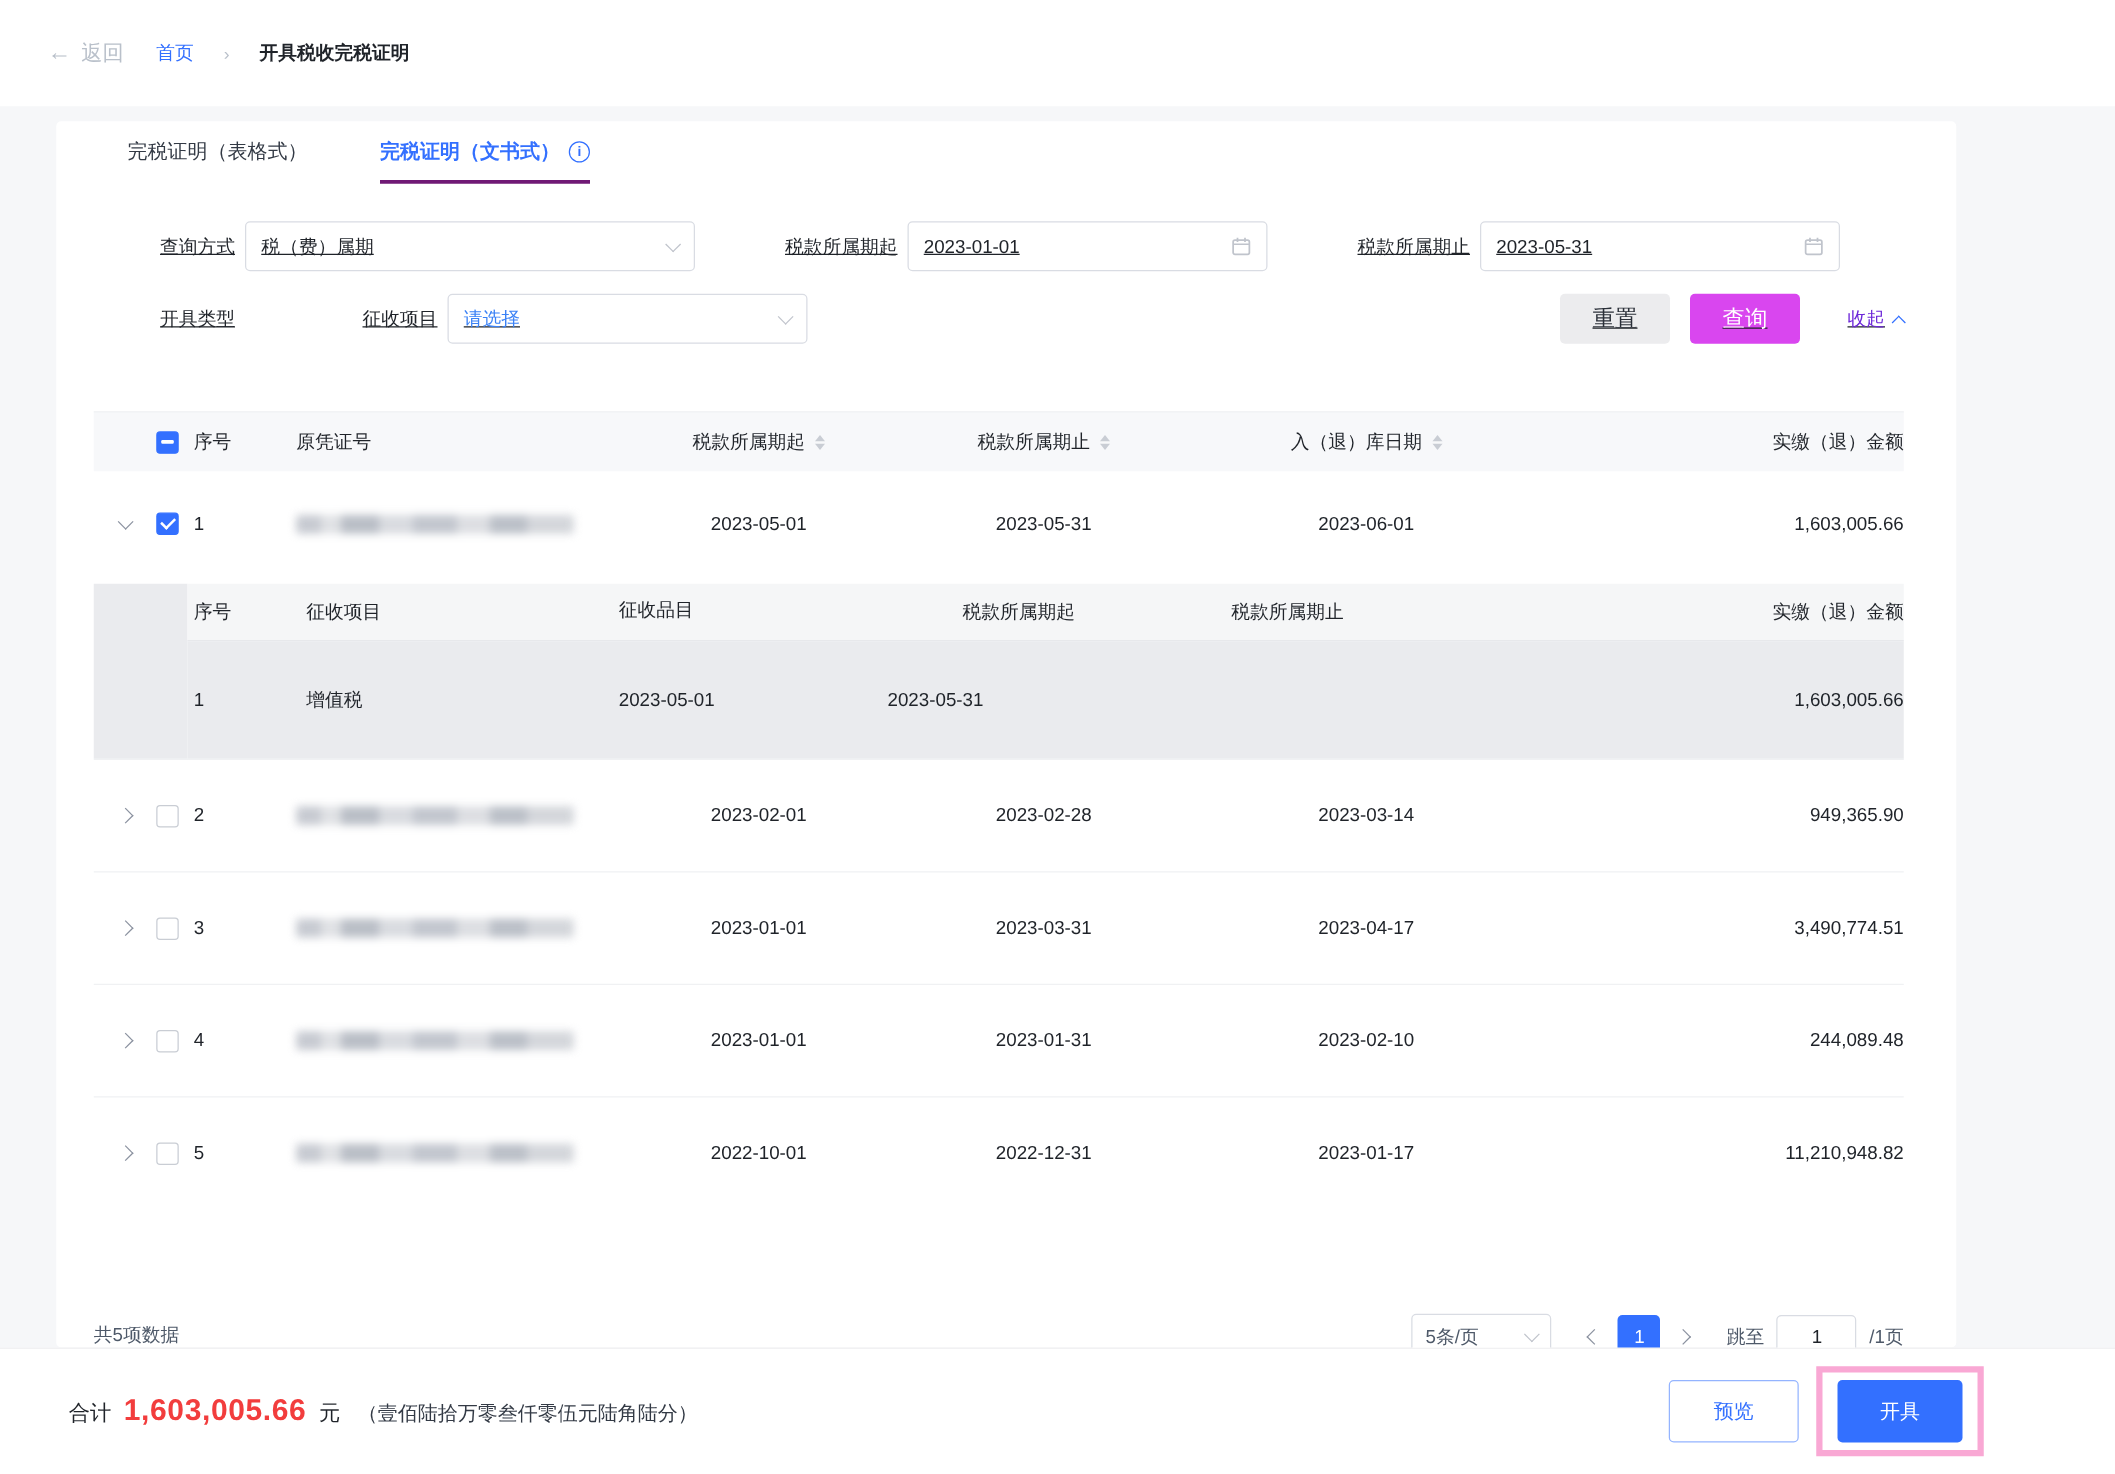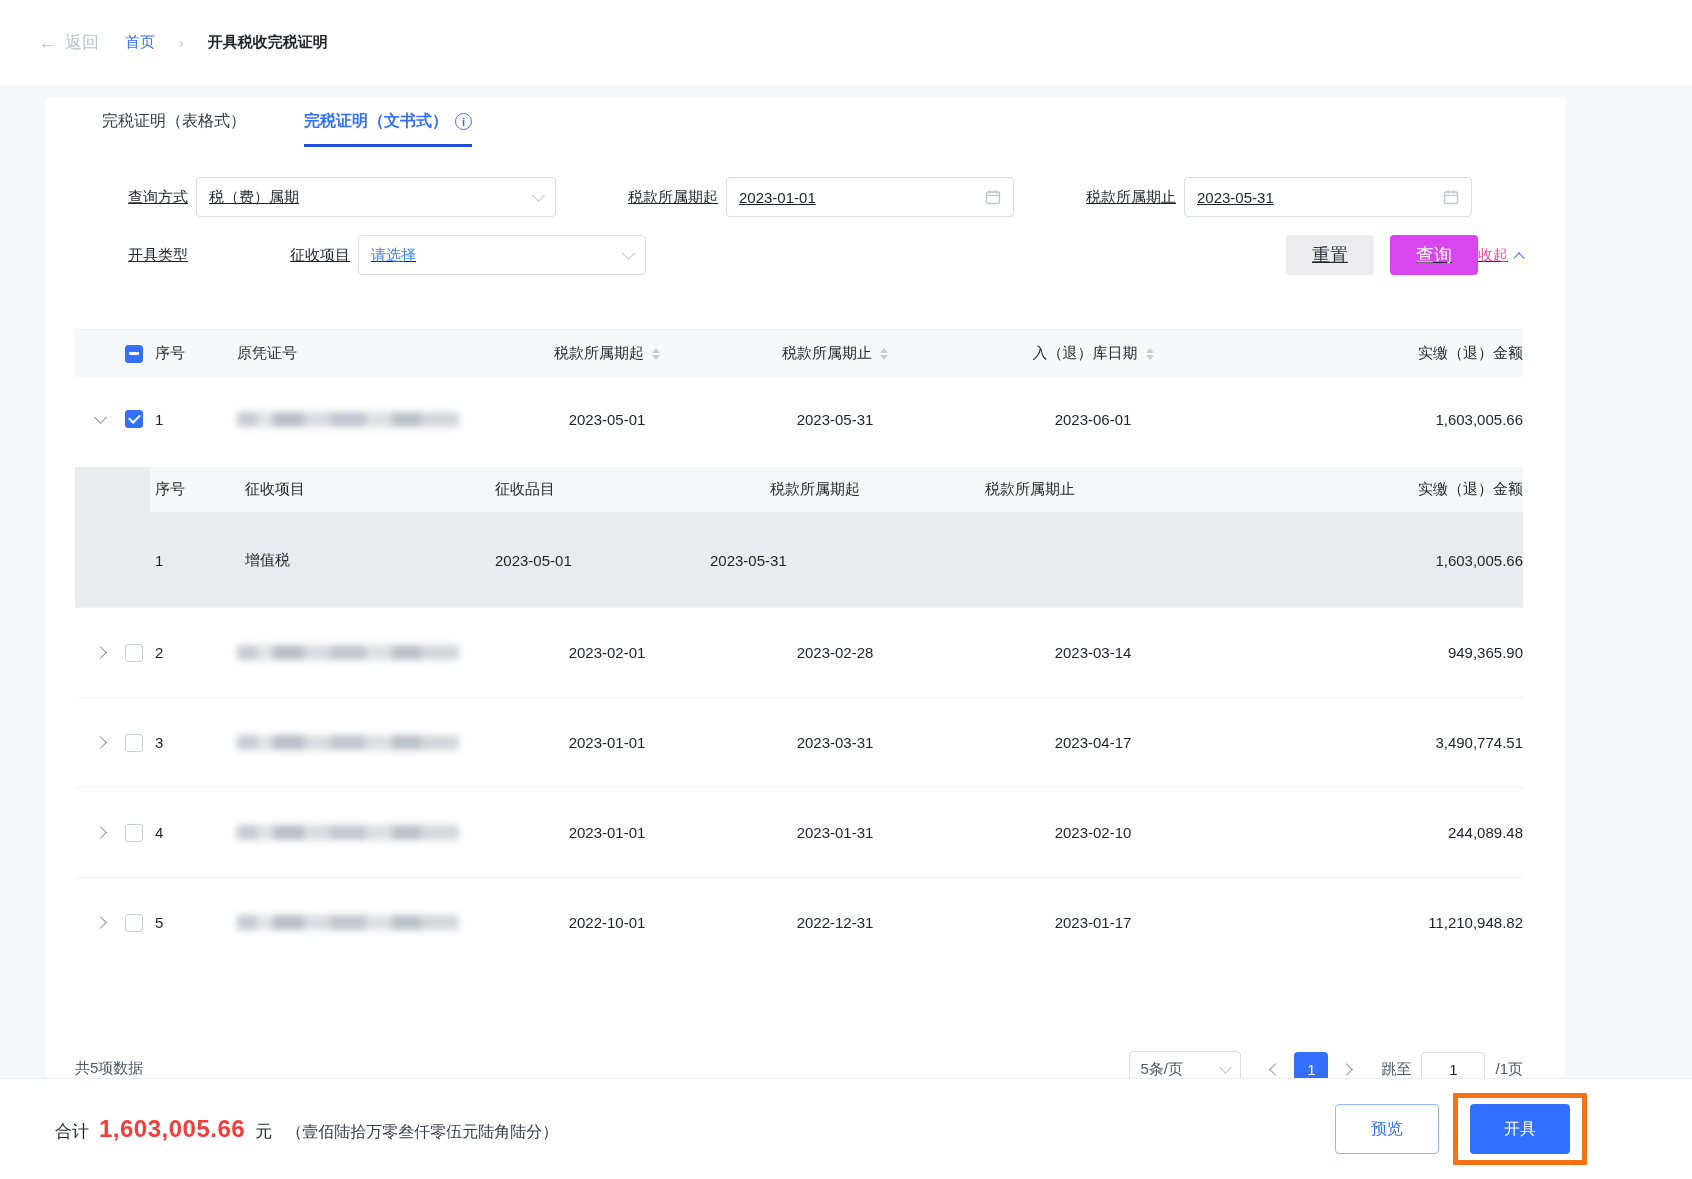--- a/index.html
+++ b/index.html
@@ -15,21 +15,21 @@
   .crumb-sep { color:#b9c0ca; font-size:14px; }
   .crumb-current { color:#1f2329; font-weight:700; }
 
   
   .content { height:993px; background:#f6f7f9; padding:12px 127px 0 45px; }
   .card { background:#fff; border-radius:4px; height:981px; overflow:hidden; padding-top:14px; }
 
   
   .tabs { display:flex; gap:58px; padding-left:57px; height:40px; align-items:flex-start; }
   .tab { font-size:16px; color:#333a45; padding-bottom:12px; cursor:pointer; display:flex; align-items:center; gap:7px; }
-  .tab.active { color:#3370ff; font-weight:700; border-bottom:3px solid #1d4ed8; }
+  .tab.active { color:#3370ff; font-weight:700; border-bottom:3px solid #701a75; }
   .info-icon { width:17px; height:17px; border:1.4px solid #3370ff; border-radius:50%;
     display:inline-flex; align-items:center; justify-content:center; font-size:11px; font-weight:700;
     color:#3370ff; font-style:normal; }
 
   
   .filters { margin-top:26px; padding:0 42px 0 55px; display:flex; flex-direction:column; gap:18px; margin-bottom:54px; }
   .frow { display:flex; align-items:center;text-decoration:underline; }
   .flabel { font-size:15px; color:#1f2329; white-space:nowrap; }
   .flabel.w1 { width:88px; text-align:right; }
   .flabel.w2 { width:112px; text-align:right; margin-left:50px; }
@@ -41,21 +41,21 @@
   .field.select-mid { width:288px; }
   .placeholder { color:#3b82f6; }
   .caret { width:9px; height:9px; border-right:1.6px solid #c0c4cc; border-bottom:1.6px solid #c0c4cc;
     transform:rotate(45deg); margin-top:-4px; flex:0 0 auto; }
   .cal { flex:0 0 auto; }
   .fbuttons { margin-left:auto; display:flex; align-items:center; }
   .btn { height:40px; border:none; border-radius:4px; font-size:18px; padding:0 26px; cursor:pointer;
     font-family:inherit; }
   .btn-reset { background:#ececee; color:#2a2f38; }
   .btn-search { background:#d946ef; color:#fff; margin-left:16px; }
-  .collapse-link { display:flex; align-items:center; gap:7px; color:#ec4899; font-size:15px; cursor:pointer; }
+  .collapse-link { display:flex; align-items:center; gap:7px; color:#6d28d9; font-size:15px; margin-left:38px; cursor:pointer; }
   .chev-up { width:8px; height:8px; border-right:1.6px solid #3370ff; border-bottom:1.6px solid #3370ff;
     transform:rotate(-135deg); margin-top:5px; }
 
   
   .table { padding:0 42px 0 30px; }
   .trow { display:flex; align-items:center; }
   .col-expand { width:50px; display:flex; justify-content:center; }
   .col-index { width:112px; display:flex; align-items:center; gap:12px; }
   .col-voucher { width:262px; }
   .col-start { width:216px; text-align:center; }
@@ -116,21 +116,21 @@
 
   
   .footerbar { height:101px; background:#fff; border-top:1px solid #ededf0; display:flex; align-items:center;
     padding:0 105px 0 55px; }
   .total-line { display:flex; align-items:baseline; gap:10px; font-size:17px; color:#1f2329; }
   .total-amount { color:#f23d3d; font-size:24px; font-weight:700; letter-spacing:.5px; }
   .total-words { color:#333a45; font-size:16px; margin-left:4px; }
   .foot-actions { margin-left:auto; display:flex; align-items:center; }
   .btn-preview { width:104px; height:50px; background:#fff; border:1px solid #94b4ff; border-radius:4px;
     color:#3370ff; font-size:16px; cursor:pointer; font-family:inherit; }
-  .annotation-box { border:5px solid #f97316; padding:6px 12px; margin-left:14px; display:flex;align-items:center; }
+  .annotation-box { border:5px solid #f9a8d4; padding:6px 12px; margin-left:14px; display:flex;align-items:center; }
   .btn-issue { width:100px; height:50px; background:#3370ff; border:none; border-radius:4px;
     color:#fff; font-size:16px; cursor:pointer; font-family:inherit; }
 </style>
 </head>
 <body>
 
 <header class="topbar">
   <div class="back">
     <span class="back-arrow">←</span>
     <span>返回</span>

